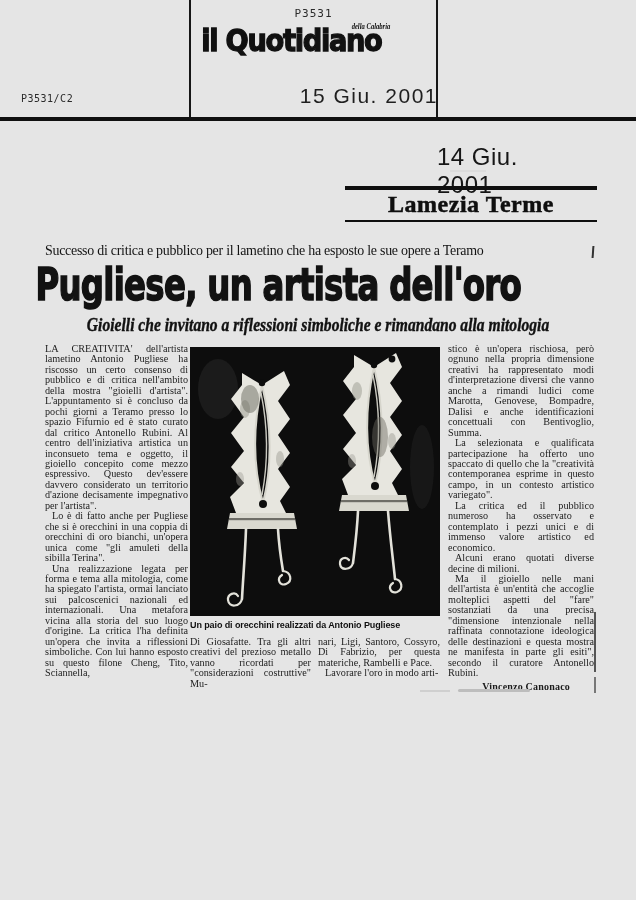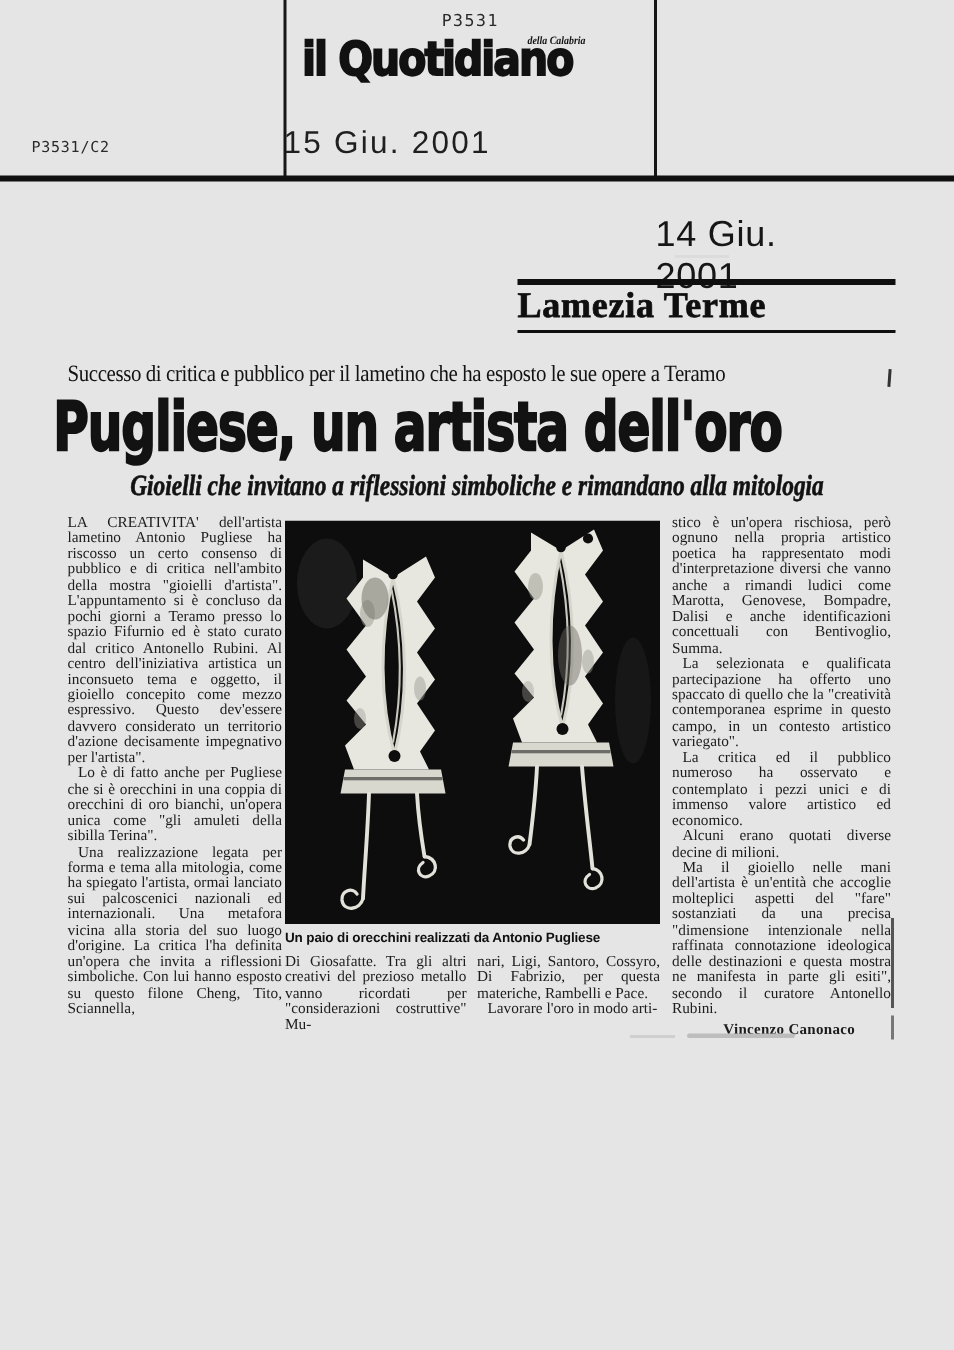--- a/index.html
+++ b/index.html
@@ -14,32 +14,32 @@
   #fax-rule    { left:0; top:117px; width:636px; height:4px; background:#101010; }
   #fax-code-top { left:189px; top:7px; width:249px; text-align:center;
                   font-family:"DejaVu Sans Mono", monospace; font-size:11px; letter-spacing:1px; color:#2a2a2a; }
   #logo { left:189px; top:22px; width:249px; text-align:left; }
   #logo-name { display:inline-block; position:relative; font-family:"DejaVu Sans", sans-serif;
                font-weight:bold; font-size:31px; letter-spacing:-1.5px; color:#111;
                -webkit-text-stroke:1.3px #111; transform:scaleX(.88); transform-origin:center; white-space:nowrap; }
   #logo-tag  { position:absolute; top:0px; right:-10px; font-family:"Liberation Serif", serif;
                font-style:italic; font-weight:bold; font-size:7.5px; letter-spacing:0;
                -webkit-text-stroke:0; color:#111; }
-  #fax-date { left:189px; top:84px; width:249px; text-align:left;
+  #fax-date { left:189px; top:84px; width:249px; text-align:right;
               font-family:"Liberation Sans", sans-serif; font-size:21px; letter-spacing:1.5px; color:#1f1f1f; }
   #fax-code-left { left:21px; top:93px; font-family:"DejaVu Sans Mono", monospace;
                    font-size:10px; letter-spacing:.5px; color:#2a2a2a; }
 
   
   #article-date { left:437px; top:143px; width:140px; font-family:"Liberation Sans", sans-serif;
                   font-size:24px; letter-spacing:.5px; color:#161616; }
   #artifact-dots { left:450px; top:170px; width:36px; height:2px; background:#dcdcdc; }
   #section-box { left:345px; top:186px; width:252px; }
   .rule-top    { height:3.5px; background:#0f0f0f; }
-  #section-name{ text-align:left; font-family:"Liberation Serif", serif; font-weight:bold;
+  #section-name{ text-align:center; font-family:"Liberation Serif", serif; font-weight:bold;
                  font-size:24px; padding:1px 0 2px; letter-spacing:.5px; color:#0f0f0f;
                  -webkit-text-stroke:.5px #0f0f0f; }
   .rule-bottom { height:2.5px; background:#0f0f0f; }
 
   #kicker { left:45px; top:241px; width:560px; }
   #kicker span { display:inline-block; white-space:nowrap; font-size:15.5px; letter-spacing:-.3px;
                  transform:scaleX(.9); transform-origin:left center; color:#131313; }
   #kicker-tick { left:592px; top:246px; width:2px; height:12px; background:#333; transform:rotate(4deg); }
 
   #headline { left:20px; top:258px; width:596px; display:flex; justify-content:flex-end; }
@@ -158,21 +158,21 @@
 
   <div class="bodycol" id="col-mid-left">
     <p>Di Giosafatte. Tra gli altri creativi del prezioso metallo vanno ricordati per "considerazioni costruttive" Mu-</p>
   </div>
   <div class="bodycol" id="col-mid-right">
     <p>nari, Ligi, Santoro, Cossyro, Di Fabrizio, per questa materiche, Rambelli e Pace.</p>
     <p>Lavorare l'oro in modo arti-</p>
   </div>
 
   <div class="bodycol" id="col-right">
-    <p>stico è un'opera rischiosa, però ognuno nella propria artistico poetica ha rappresentato modi d'interpretazione diversi che vanno anche a rimandi ludici come Marotta, Genovese, Bompadre, Dalisi e anche identificazioni concettuali con Bentivoglio, Summa.</p>
+    <p>stico è un'opera rischiosa, però ognuno nella propria dimensione creativi ha rappresentato modi d'interpretazione diversi che vanno anche a rimandi ludici come Marotta, Genovese, Bompadre, Dalisi e anche identificazioni concettuali con Bentivoglio, Summa.</p>
     <p>La selezionata e qualificata partecipazione ha offerto uno spaccato di quello che la "creatività contemporanea esprime in questo campo, in un contesto artistico variegato".</p>
     <p>La critica ed il pubblico numeroso ha osservato e contemplato i pezzi unici e di immenso valore artistico ed economico.</p>
     <p>Alcuni erano quotati diverse decine di milioni.</p>
     <p>Ma il gioiello nelle mani dell'artista è un'entità che accoglie molteplici aspetti del "fare" sostanziati da una precisa "dimensione intenzionale nella raffinata connotazione ideologica delle destinazioni e questa mostra ne manifesta in parte gli esiti", secondo il curatore Antonello Rubini.</p>
     <div id="byline">Vincenzo Canonaco</div>
   </div>
 
   <div class="abs" id="artifact-vline-1"></div>
   <div class="abs" id="artifact-vline-2"></div>
   <div class="abs" id="artifact-dash-1"></div>

